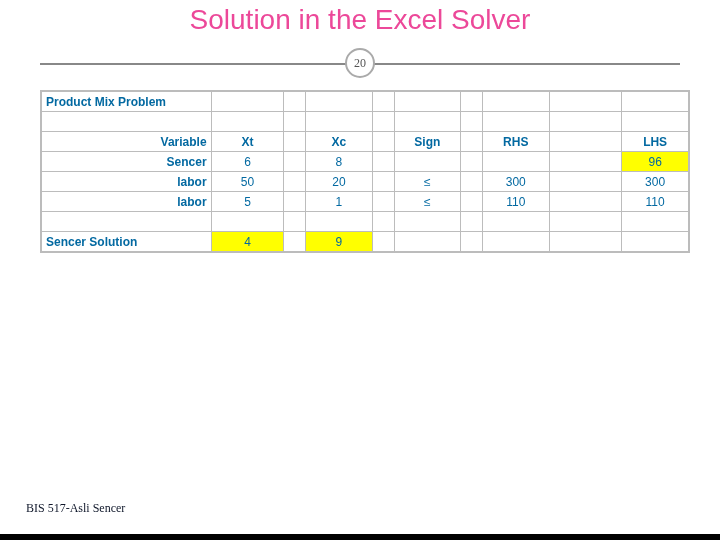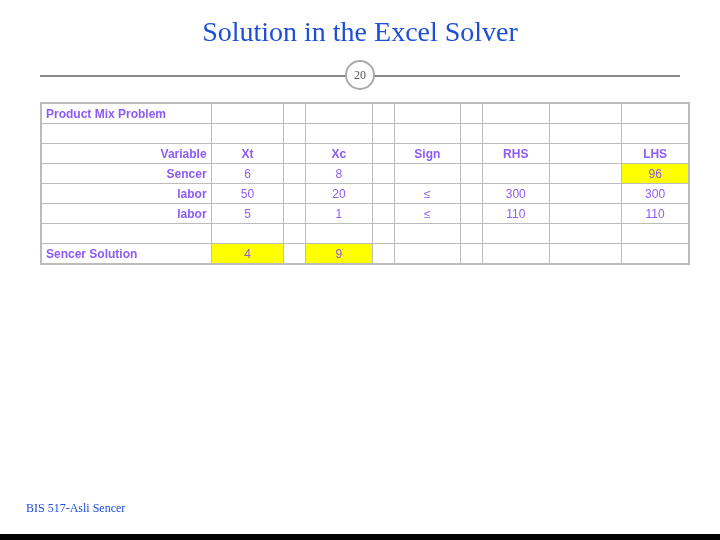--- a/index.html
+++ b/index.html
@@ -10,26 +10,26 @@
     font-family: Arial, sans-serif;
     overflow: hidden;
   }
   .slide {
     width: 720px;
     height: 534px;
     background: #fff;
     position: relative;
   }
   .title {
-    font-family: Liberation Serif, serif;
+    font-family: Liberation Sans, sans-serif;
     font-size: 28px;
     font-weight: normal;
-    color: #1d4ed8;
+    color: #ec4899;
     text-align: center;
-    padding-top: 16px;
+    padding-top: 4px;
     padding-bottom: 12px;
   }
   .divider-wrap {
     position: relative;
     height: 30px;
     margin: 0 40px 12px 40px;
   }
   .divider-line {
     position: absolute;
     top: 50%;
@@ -53,21 +53,21 @@
     justify-content: center;
     font-size: 12px;
     color: #555;
     font-family: Georgia, serif;
   }
   .sheet {
     margin: 10px 30px 0 40px;
     border: 1px solid #bcbcbc;
     background: #fff;
     font-size: 12px;
-    color: #8b5cf6;
+    color: #0369a1;
   }
   .sheet table {
     width: 100%;
     border-collapse: collapse;
     table-layout: fixed;
   }
   .sheet td {
     border: 1px solid #bcbcbc;
     height: 20px;
     padding: 1px 4px;
@@ -88,21 +88,21 @@
   .col-blank3 { width: 18px; }
   .col-rhs { width: 55px; }
   .col-blank4 { width: 60px; }
   .col-lhs { width: 55px; }
   .footer {
     position: absolute;
     bottom: 18px;
     left: 26px;
     font-family: Georgia, 'Times New Roman', serif;
     font-size: 12px;
-    color: #1d4ed8;
+    color: #0f172a;
   }
 </style>
 </head>
 <body>
 
 <div class="slide">
 
   <div class="title">Solution in the Excel Solver</div>
 
   <div class="divider-wrap">

